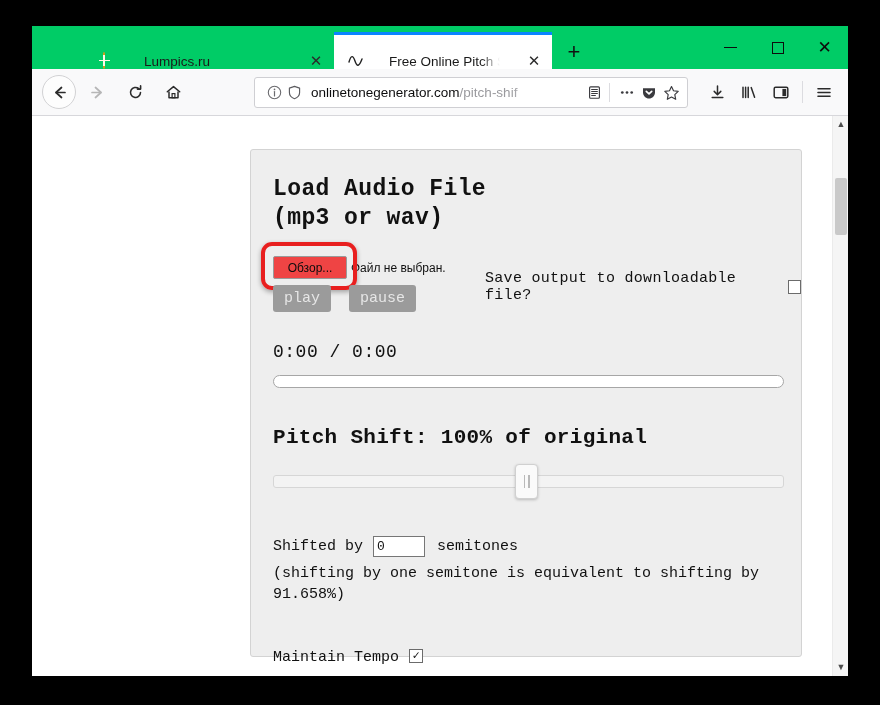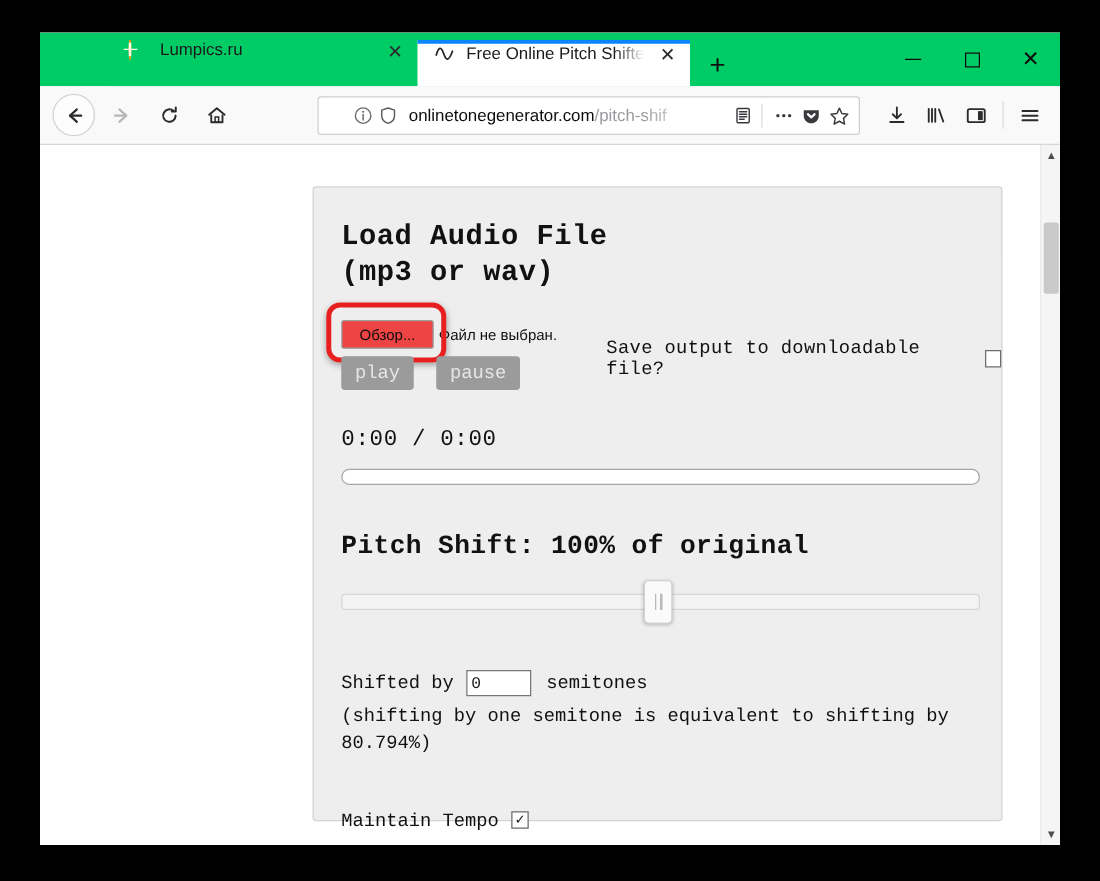--- a/index.html
+++ b/index.html
@@ -20,24 +20,24 @@
     overflow: hidden;
   }
 
   
   #tabstrip {
     position: relative; height: 43px; width: 100%;
     background: #00cc66;
   }
   .tab {
     position: absolute; top: 6px; height: 37px;
-    display: flex; align-items: flex-start;
+    display: flex; align-items: flex-end;
     padding: 0 9px 0 14px;
     font-size: 13.5px; color: #1a1a1a;
-    white-space: nowrap; overflow: hidden;
+    white-space: nowrap; overflow: hidden; gap: 16px;
   }
   .tab.inactive { background: #00cc66; }
   .tab.active {
     background: #ffffff;
     border-top: 3px solid #0a84ff;
     padding-top: 0;
   }
   #tab1 { left: 57px; width: 245px; }
   #tab2 { left: 302px; width: 218px; }
 
@@ -99,21 +99,21 @@
   .nav-ico { display: block; }
   .dim { opacity: .32; }
 
   #urlbar {
     position: absolute; left: 222px; top: 8px;
     width: 434px; height: 31px;
     background: #ffffff;
     border: 1px solid #cfcfd3;
     border-radius: 3px;
     display: flex; align-items: center;
-    padding: 0 6px 0 25px;
+    padding: 0 6px 0 9px;
   }
   .ub-ico { width: 20px; height: 20px; display: flex; align-items: center; justify-content: center; flex: 0 0 20px; }
   #urltext {
     flex: 1 1 auto; margin-left: 7px; font-size: 13.5px;
     color: #0c0c0d; white-space: nowrap; overflow: hidden;
     -webkit-mask-image: linear-gradient(to right, #000 73%, transparent 92%);
             mask-image: linear-gradient(to right, #000 73%, transparent 92%);
   }
   #urltext .path { color: #9a9a9e; }
   .ub-sep { width: 1px; height: 19px; background: #dcdce0; margin: 0 5px; flex: 0 0 1px; }
@@ -463,21 +463,21 @@
               <i></i>
             </div>
         </div>
 
         <div id="semirow">
           <span>Shifted by</span>
           <span id="semi-input">0</span>
           <span>semitones</span>
         </div>
 
-        <div id="semi-note">(shifting by one semitone is equivalent to shifting by 80.794%)</div>
+        <div id="semi-note">(shifting by one semitone is equivalent to shifting by 91.658%)</div>
 
         <div id="temporow">
           <span>Maintain Tempo</span>
           <span class="cb">✓</span>
         </div>
       </div>
 
       <div id="pagescroll">
         <div class="sb-arrow">▲</div>
         <div id="sb-thumb"></div>

